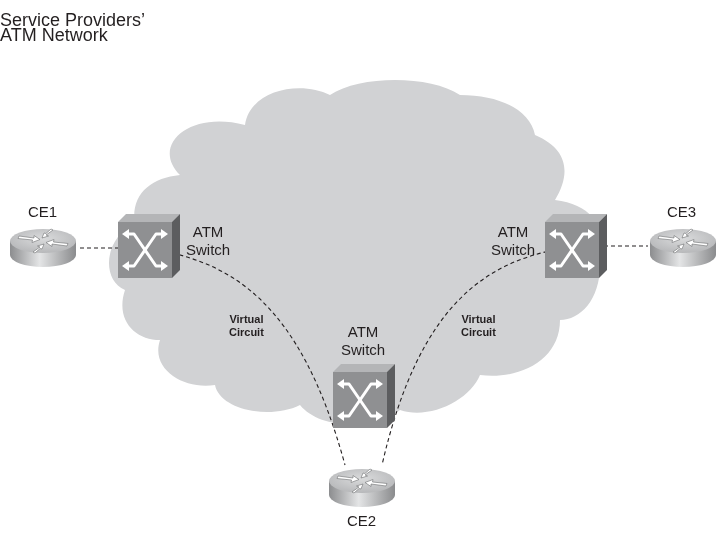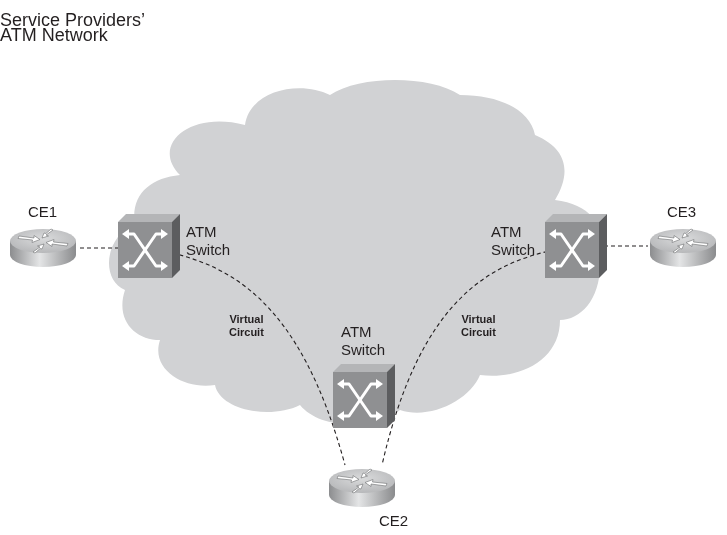--- a/index.html
+++ b/index.html
@@ -1,21 +1,21 @@
 <!DOCTYPE html>
 <html><head>
   <meta charset="utf-8">
   <style>
     html, body { margin: 0; padding: 0; background: #ffffff; }
     body { width: 727px; height: 535px; position: relative; overflow: hidden;
            font-family: "Liberation Sans", sans-serif; color: #231f20; }
     svg#diagram { position: absolute; left: 0; top: 0; }
     .title { position: absolute; left: 0; width: 634px; text-align: left;
              font-size: 18px; line-height: 22px; }
-    .lbl { position: absolute; text-align: left; font-size: 15px; line-height: 18px; white-space: nowrap; }
+    .lbl { position: absolute; text-align: center; font-size: 15px; line-height: 18px; white-space: nowrap; }
     .vc { position: absolute; text-align: center; font-size: 11px; line-height: 13px; white-space: nowrap; font-weight: bold; }
   </style>
 </head>
 <body>
 
 <svg id="diagram" width="727" height="535" viewBox="0 0 727 535" xmlns="http://www.w3.org/2000/svg">
   <defs>
     <linearGradient id="routerSide" x1="0" y1="0" x2="1" y2="0">
       <stop offset="0" stop-color="#8c8d8f"></stop>
       <stop offset="0.45" stop-color="#e4e5e6"></stop>
@@ -103,21 +103,21 @@
   <g transform="translate(362,487)">
       <use href="#router-shape"></use>
     </g>
 </svg>
 
 <div class="title" style="top:9px;">Service Providers’</div>
 <div class="title" style="top:24px;">ATM Network</div>
 
 <div class="lbl" style="left:28px; top:203px;">CE1</div>
 <div class="lbl" style="left:667px; top:203px;">CE3</div>
-<div class="lbl" style="left:347px; top:512px;margin-left:32px;">CE2</div>
+<div class="lbl" style="left:347px; top:512px;">CE2</div>
 
 <div class="lbl" style="left:186px; top:223px;">
   <div>ATM</div>
   <div>Switch</div>
 </div>
 <div class="lbl" style="left:491px; top:223px;">
   <div>ATM</div>
   <div>Switch</div>
 </div>
 <div class="lbl" style="left:341px; top:323px;">

